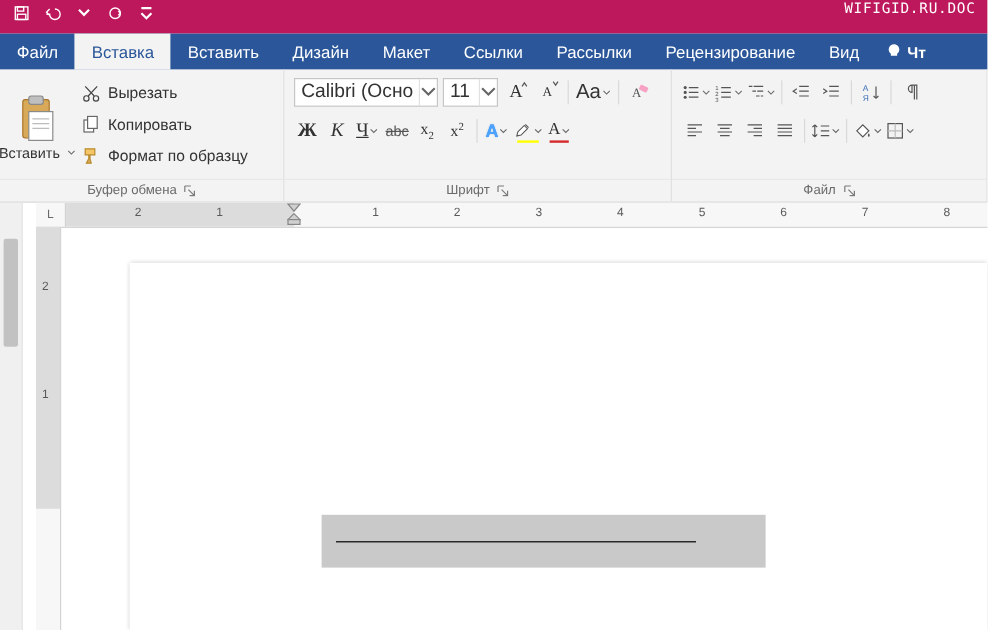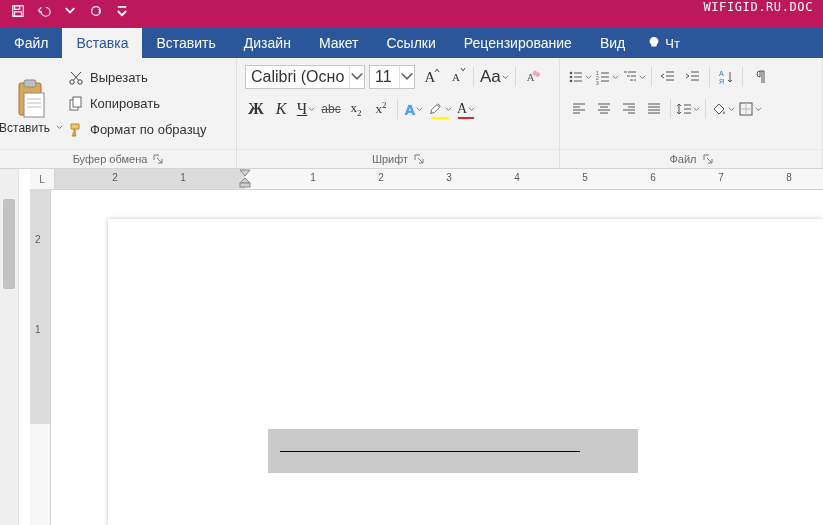--- a/index.html
+++ b/index.html
@@ -4,21 +4,21 @@
 <style>
   html,body{margin:0;padding:0;font-family:"Segoe UI",Arial,sans-serif;font-size:13px;color:#333;background:#fff;overflow:hidden;}
   .titlebar{height:28px;background:#be185d;display:flex;align-items:flex-start;color:#fff;padding:0 6px;}
   .titlebar .qat{display:flex;align-items:center;gap:2px;}
   .titlebar .qat .btn{width:24px;height:22px;display:flex;align-items:center;justify-content:center;color:#fff;}
   .titlebar .qat .btn svg{width:14px;height:14px;fill:none;stroke:#fff;stroke-width:1.3;}
   .titlebar .doc{flex:1;text-align:right;font-size:12px;letter-spacing:.05em;padding-right:4px;font-family:Consolas,monospace;}
   .tabs{height:30px;background:#2b579a;display:flex;align-items:flex-end;color:#fff;}
   .tab{padding:0 14px;height:30px;display:flex;align-items:center;font-size:14px;cursor:pointer;}
   .tab.active{background:#f3f3f3;color:#2b579a;}
-  .tell{display:flex;align-items:center;padding:0 8px;height:30px;gap:4px;}
+  .tell{display:flex;align-items:center;padding:0 8px;height:30px;gap:4px;font-weight:bold;}
   .tell svg{width:14px;height:14px;fill:#fff;}
   .ribbon{background:#f3f3f3;border-bottom:1px solid #d4d4d4;display:flex;height:110px;}
   .group{border-right:1px solid #e1e1e1;display:flex;flex-direction:column;}
   .group-body{flex:1;display:flex;}
   .group-label{height:18px;font-size:11px;color:#6a6a6a;display:flex;align-items:center;justify-content:center;gap:6px;border-top:1px solid #e8e8e8;}
   .group-label .launcher{width:10px;height:10px;}
   .group-label .launcher svg{width:10px;height:10px;stroke:#7a7a7a;fill:none;stroke-width:1;}
   
   .clip{width:236px;}
   .paste-col{width:62px;display:flex;flex-direction:column;align-items:center;justify-content:center;padding-top:6px;}
@@ -109,20 +109,21 @@
   <div class="doc">WIFIGID.RU.DOC</div>
 </div>
 
 <div class="tabs">
   <div class="tab">Файл</div>
   <div class="tab active">Вставка</div>
   <div class="tab">Вставить</div>
   <div class="tab">Дизайн</div>
   <div class="tab">Макет</div>
   <div class="tab">Ссылки</div>
+  <div class="tab">Рассылки</div>
   <div class="tab">Рецензирование</div>
   <div class="tab">Вид</div>
   <div class="tell">
     <svg viewBox="0 0 16 16">
         <path d="M8 1a5 5 0 0 1 3 9v2H5v-2a5 5 0 0 1 3-9z" fill="#fff"></path>
       </svg>
     <span>Чт</span>
   </div>
 </div>
 

